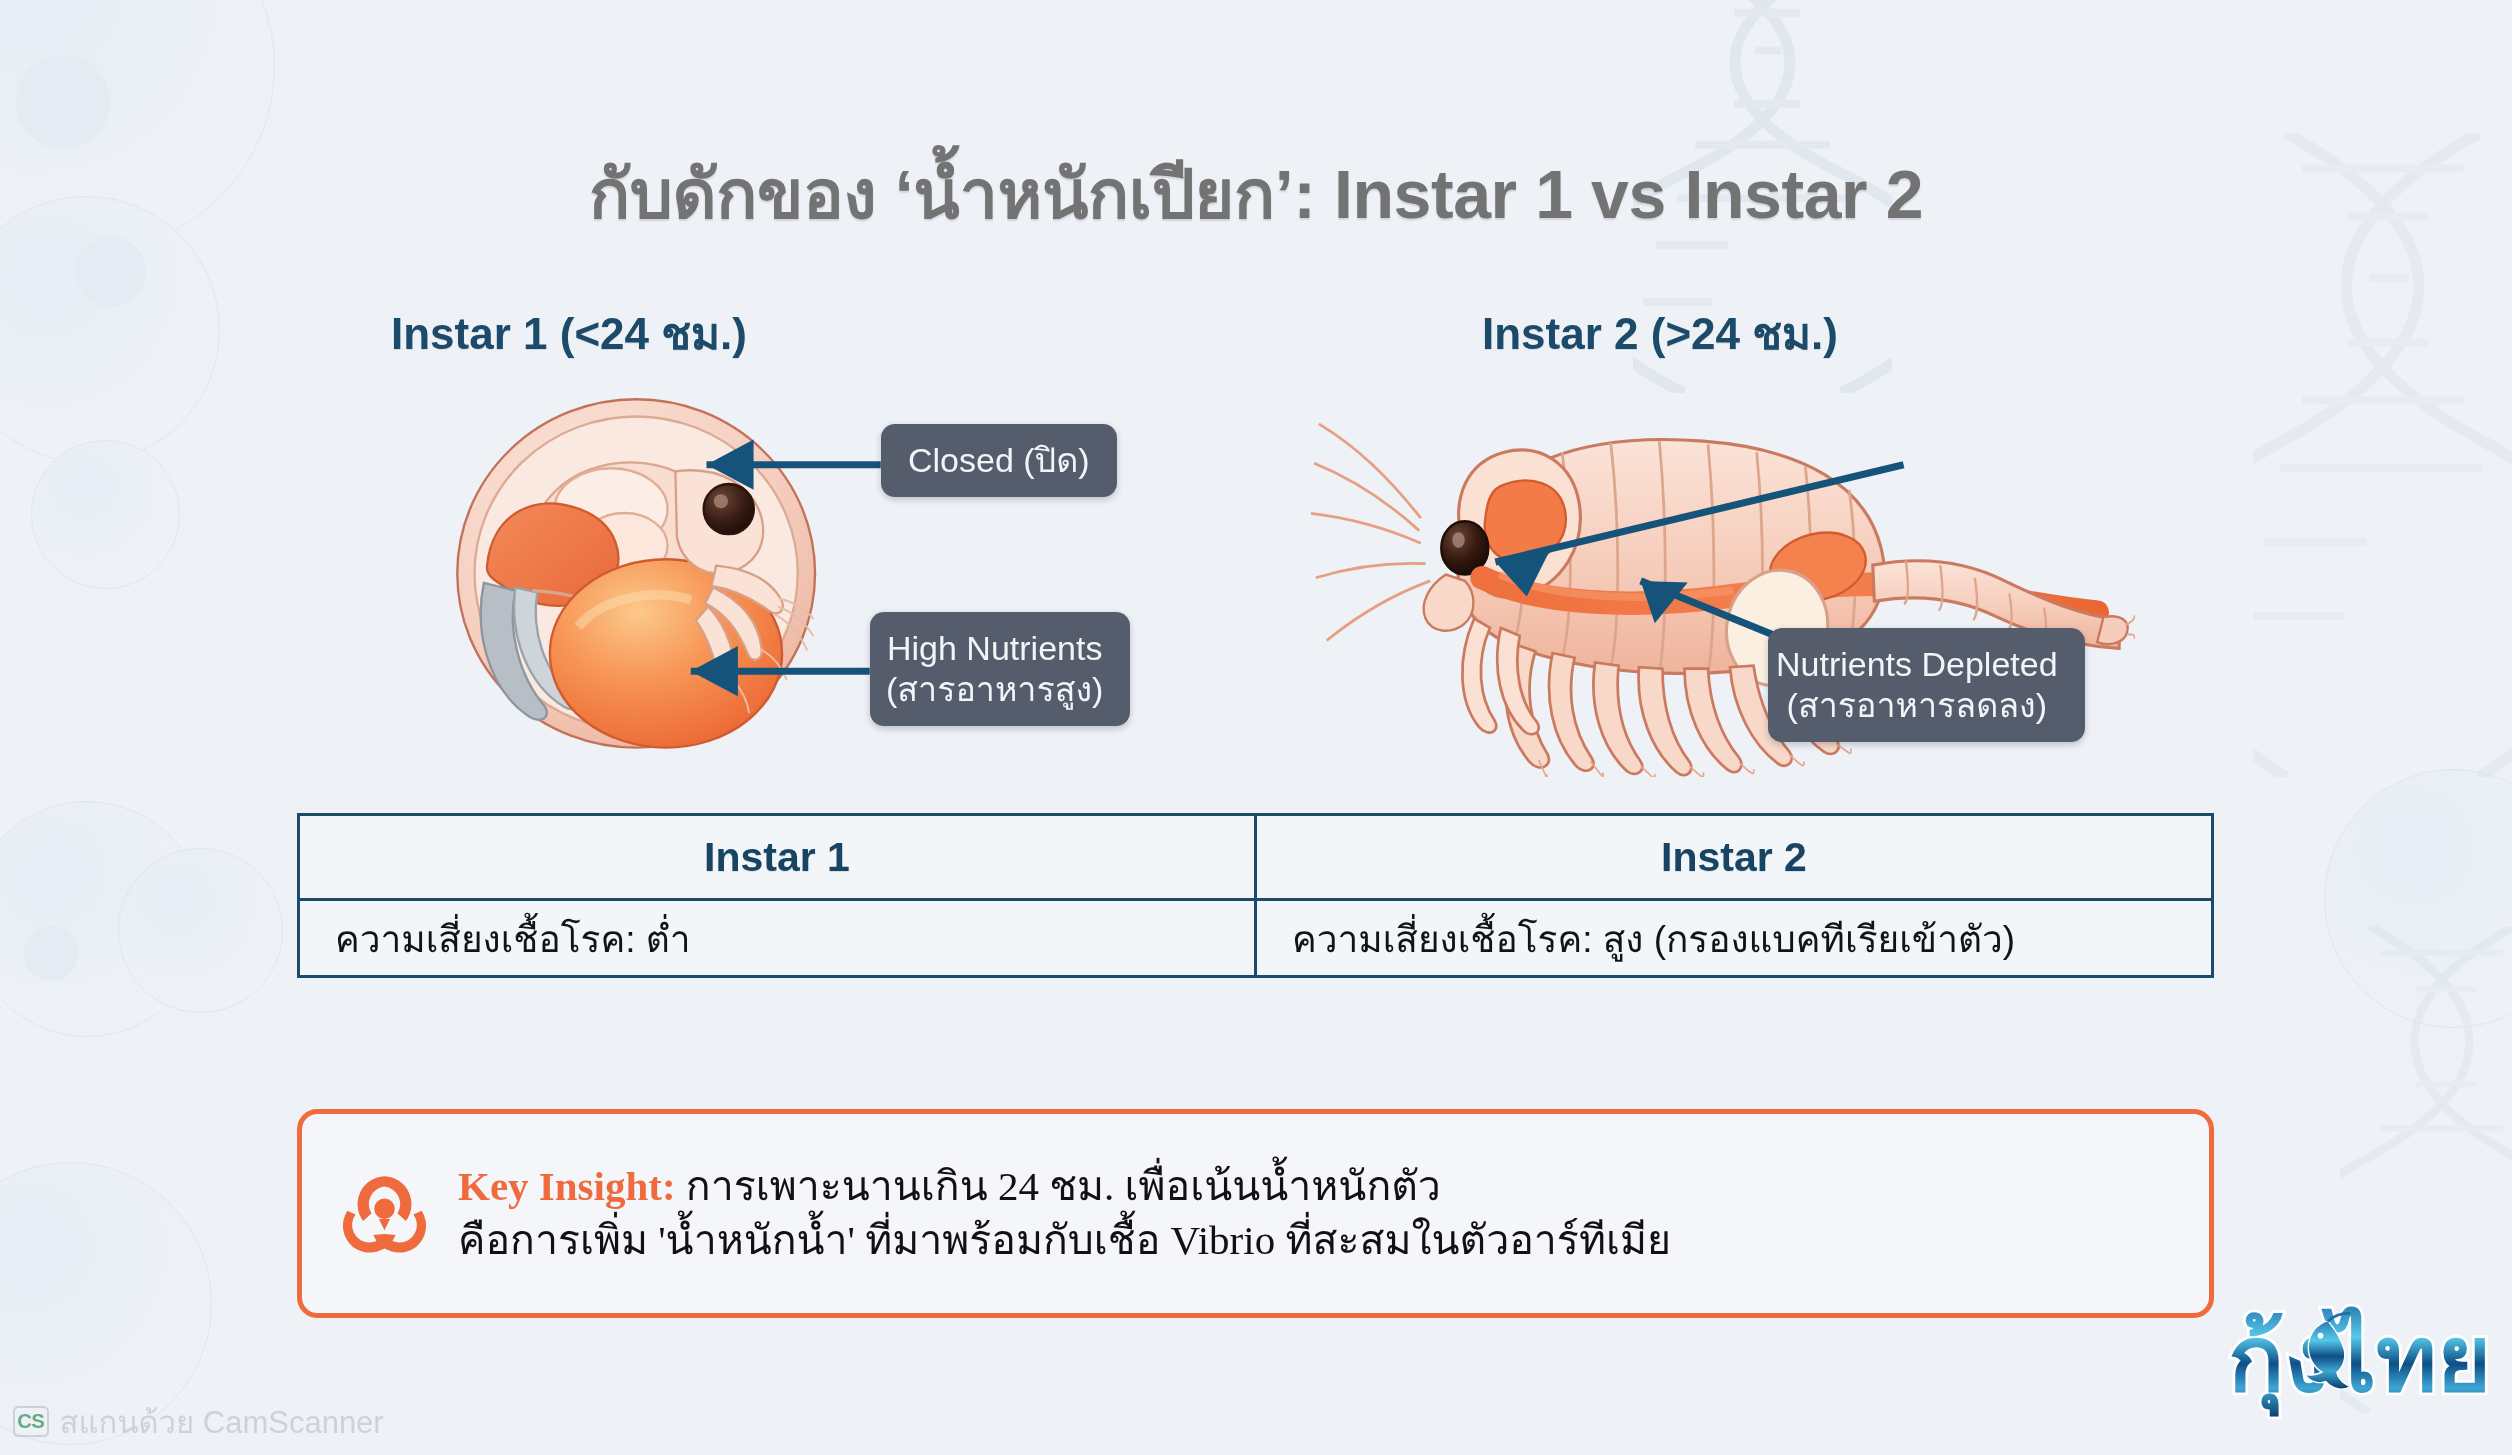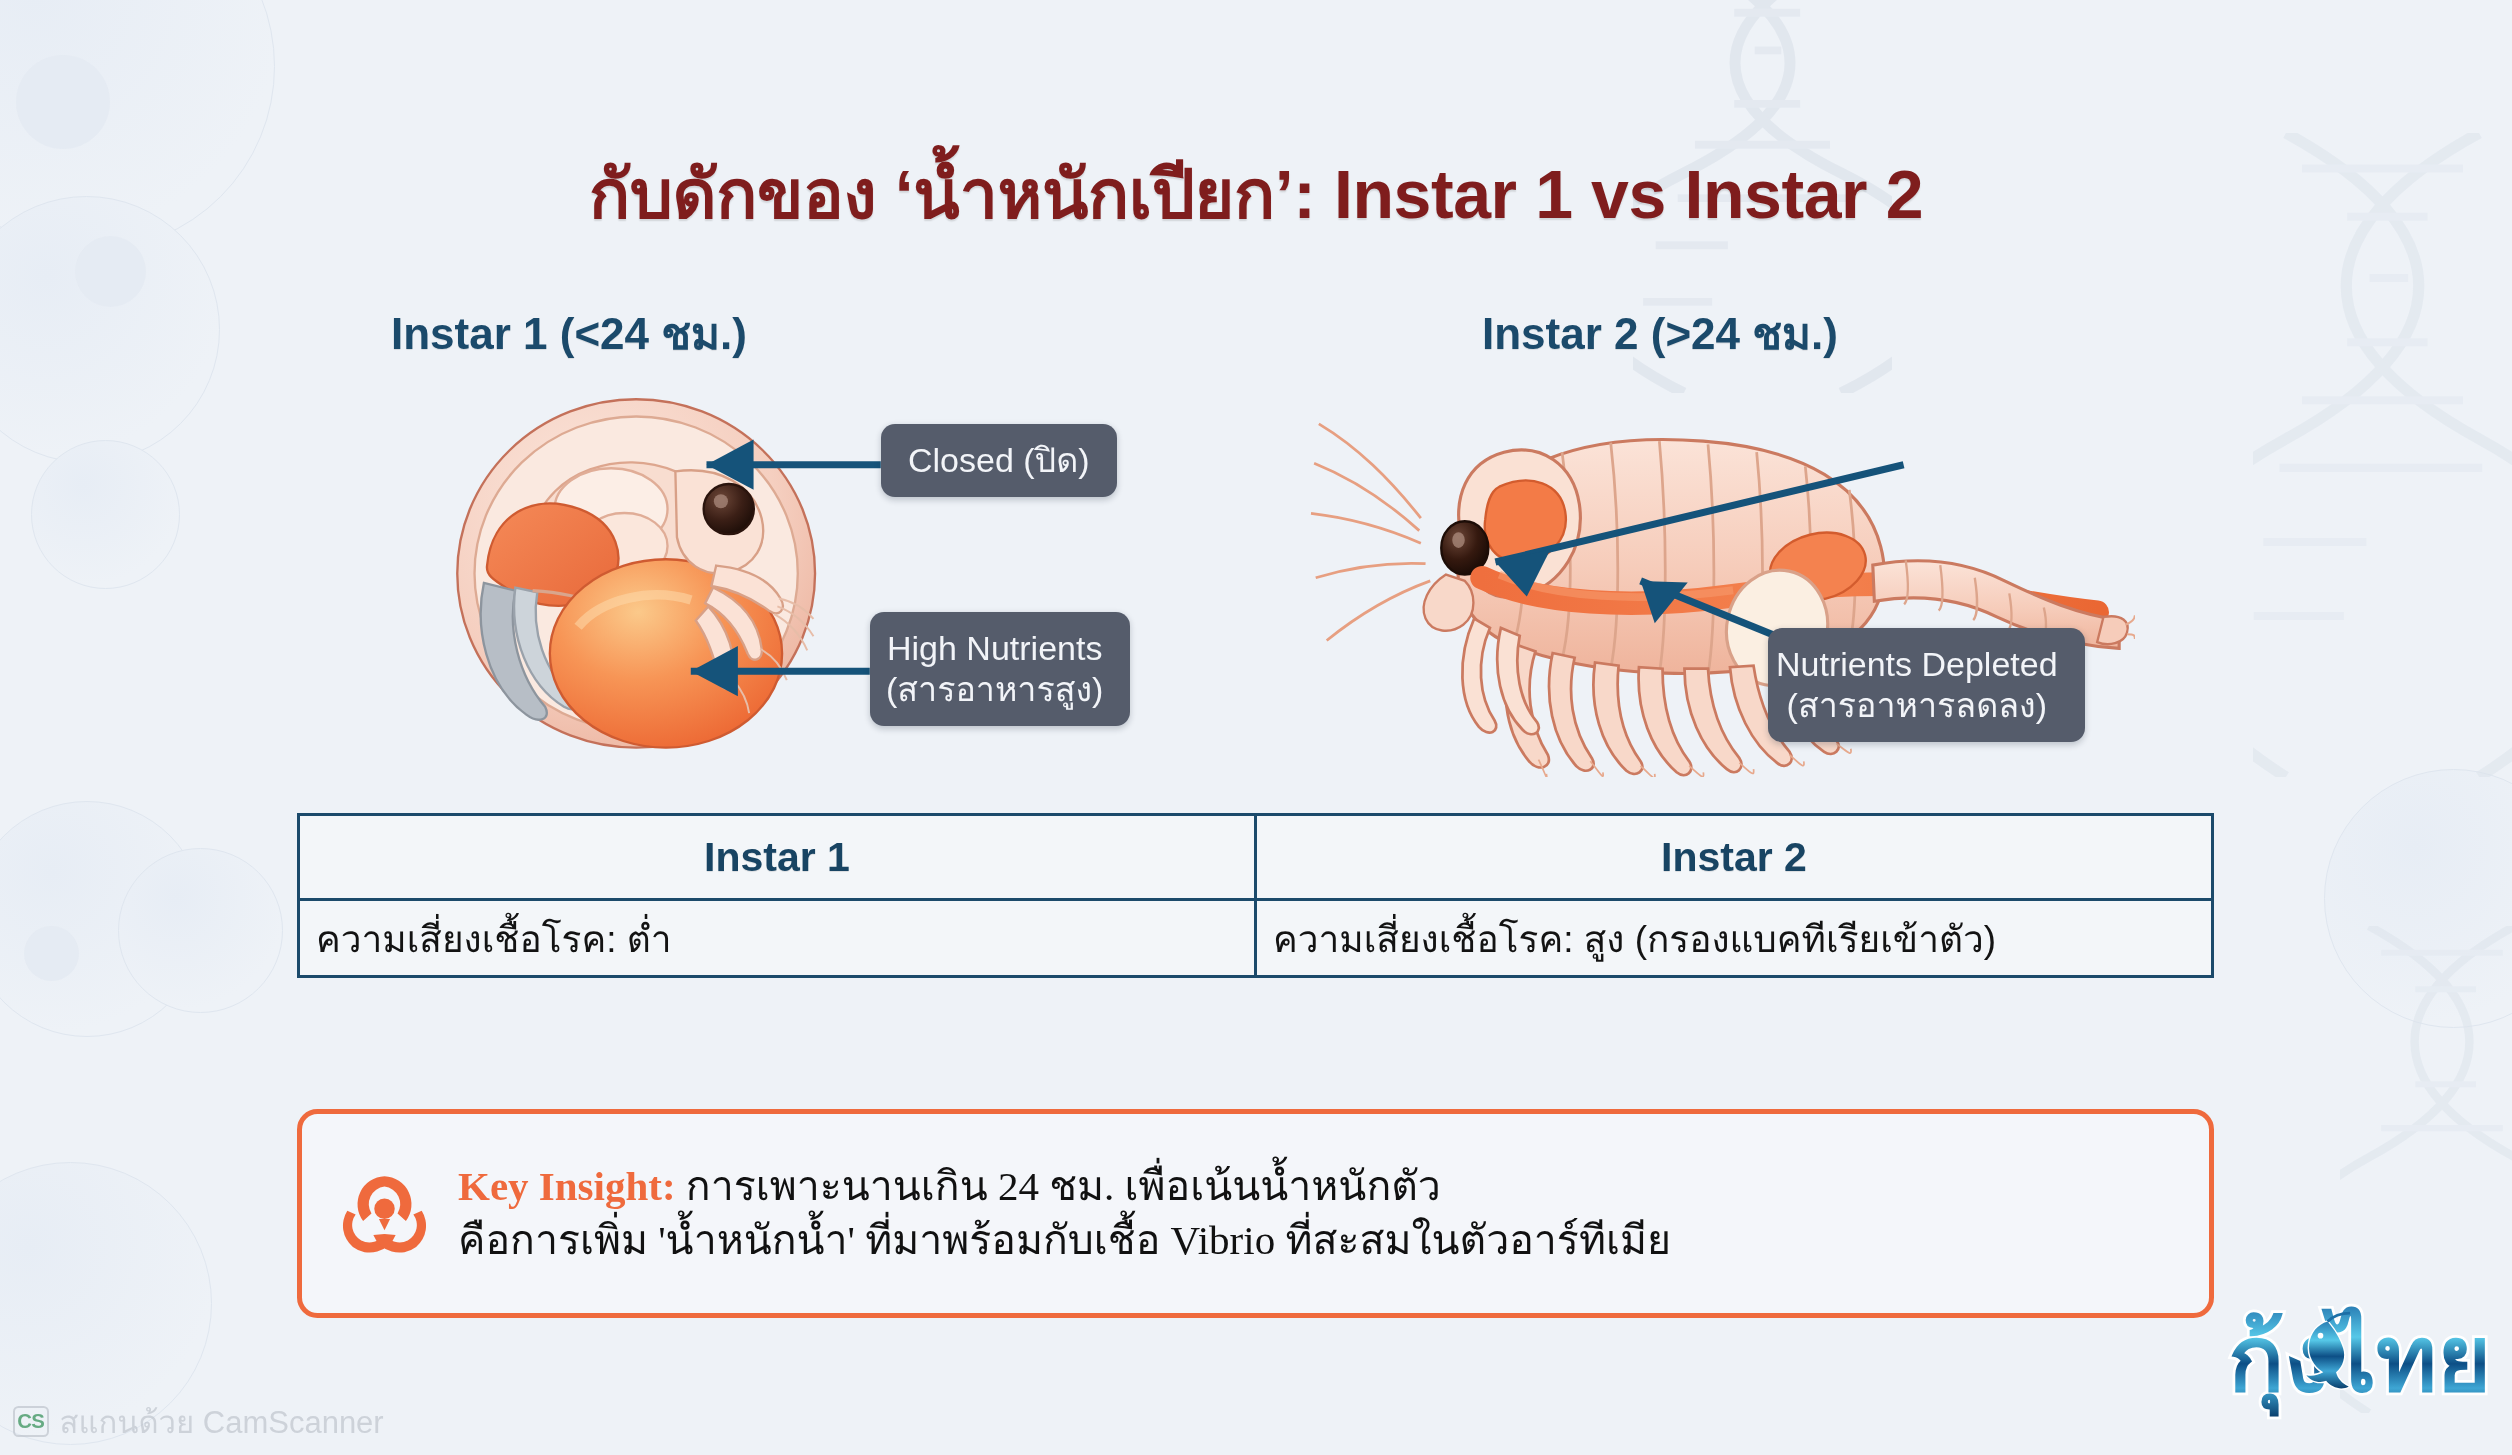--- a/index.html
+++ b/index.html
@@ -44,21 +44,21 @@
   }
 
   
   #title {
     position: absolute;
     left: 0; right: 0;
     top: 140px;
     text-align: center;
     font-size: 68px;
     font-weight: bold;
-    color: #7f1d1d;
+    color: #737373;
     letter-spacing: -0.4px;
     text-shadow: 0 1.6px 1.6px rgba(0,0,0,.12);
     white-space: nowrap;
   }
 
   
   .col-head {
     position: absolute;
     font-size: 44px;
     font-weight: bold;
@@ -100,21 +100,21 @@
     position: absolute;
     left: 297px;
     top: 813px;
     width: 1917px;
     border-collapse: collapse;
     background: rgba(255,255,255,.30);
   }
   #compare-table th,
   #compare-table td {
     border: 3.1px solid #1b4a6b;
-    padding: 0 16px;
+    padding: 0 35px;
     text-align: left;
   }
   #compare-table th {
     height: 85px;
     text-align: center;
     font-size: 41px;
     font-weight: bold;
     color: #184463;
     text-shadow: 0 0.8px 0.8px rgba(0,0,0,.10);
   }

